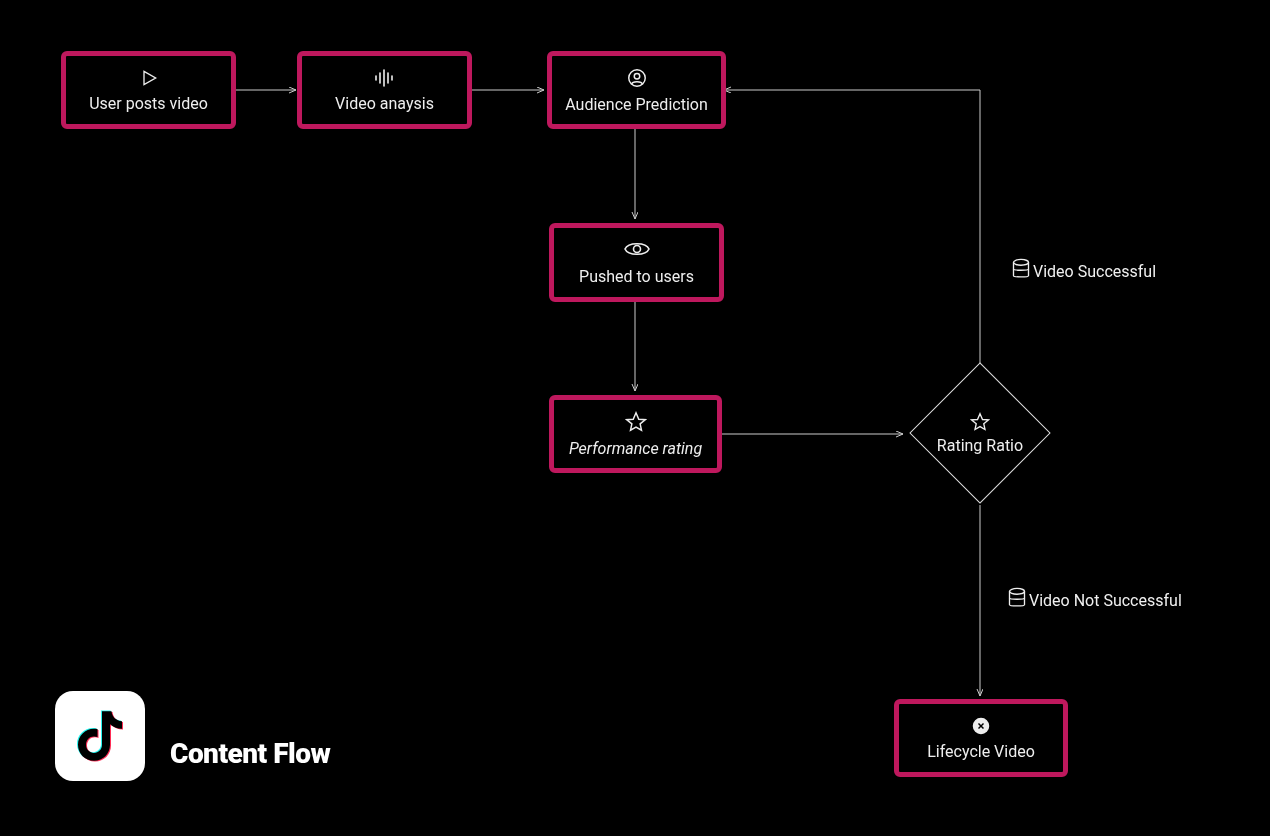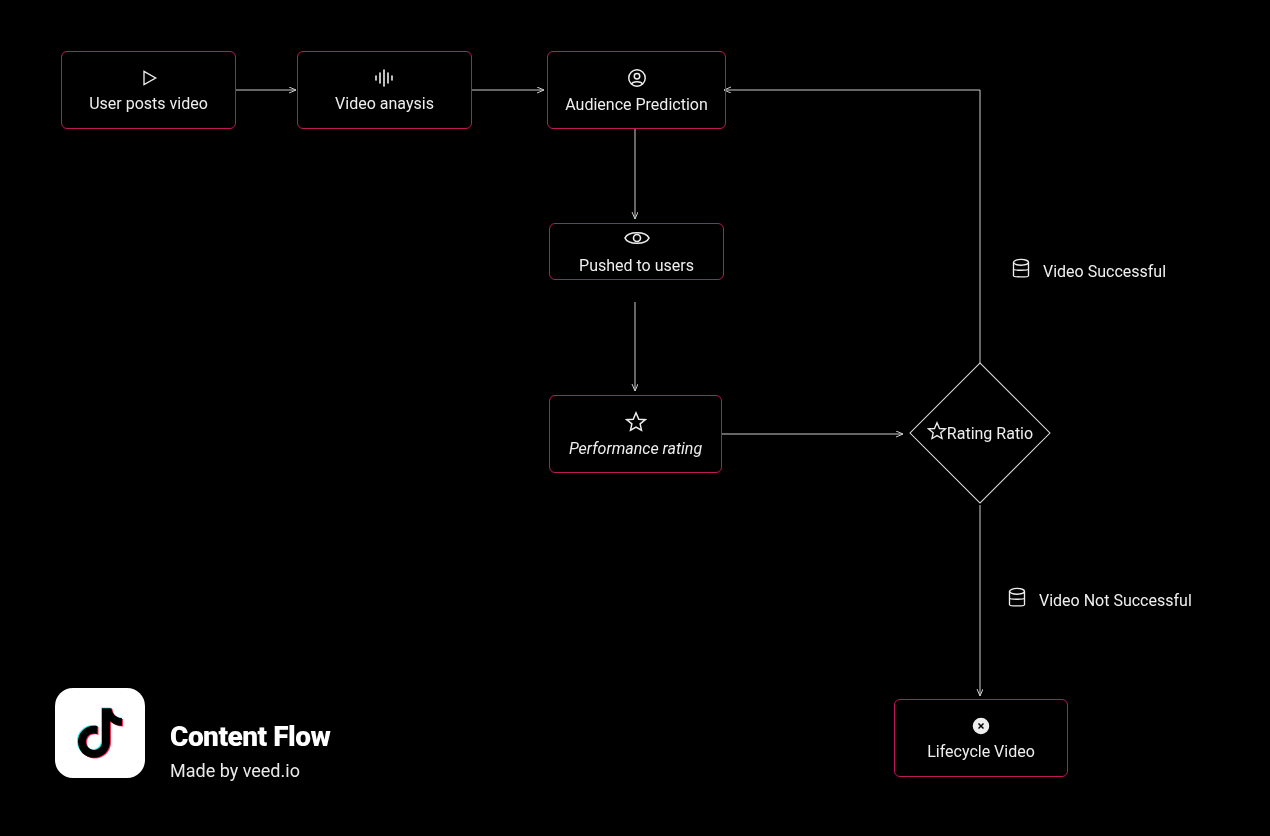--- a/index.html
+++ b/index.html
@@ -7,21 +7,21 @@
     width: 1270px;
     height: 836px;
     background: #000000;
     position: relative;
     font-family: -apple-system, BlinkMacSystemFont, "Segoe UI", Roboto, Helvetica, Arial, sans-serif;
     color: #ffffff;
     overflow: hidden;
   }
   .node {
     position: absolute;
-    border: 1px solid #be185d;
+    border: 5px solid #be185d;
     border-radius: 6px;
     display: flex;
     flex-direction: column;
     align-items: center;
     justify-content: center;
     gap: 6px;
     color: #eeeeee;
     font-size: 16px;
   }
   .node .icon { display: flex; align-items: center; justify-content: center; }
@@ -34,30 +34,30 @@
   .diamond-shape {
     width: 100px;
     height: 100px;
     border: 1px solid #dddddd;
     transform: rotate(45deg);
     position: absolute;
   }
   .diamond-content {
     position: relative;
     display: flex;
-    flex-direction: row;
+    flex-direction: column;
     align-items: center;
     font-size: 16px;
     color: #eeeeee;
   }
   .annotation {
     position: absolute;
     display: flex;
     align-items: center;
-    gap: 12px;
+    gap: 2px;
     color: #f0f0f0;
     font-size: 16px;
   }
   
   svg.connectors {
     position: absolute;
     top: 0; left: 0;
     width: 1270px;
     height: 836px;
     pointer-events: none;
@@ -144,21 +144,21 @@
   <span class="icon">
     <svg width="22" height="22" viewBox="0 0 24 24" fill="none" stroke="#eeeeee" stroke-width="1.6">
       <circle cx="12" cy="12" r="9"></circle>
       <circle cx="12" cy="10" r="3"></circle>
       <path d="M6,19 C7,15 17,15 18,19"></path>
     </svg>
   </span>
   <span>Audience Prediction</span>
 </div>
 
-<div class="node" style="left:549px; top:223px; width:175px; height:57px;gap:8px;">
+<div class="node" style="left:549px; top:223px; width:175px; height:79px;gap:8px;">
   <span class="icon">
     <svg width="26" height="20" viewBox="0 0 26 20" fill="none" stroke="#eeeeee" stroke-width="1.6">
       <path d="M1,10 C4,3 22,3 25,10 C22,17 4,17 1,10 Z"></path>
       <circle cx="13" cy="10" r="3.5"></circle>
     </svg>
   </span>
   <span>Pushed to users</span>
 </div>
 
 <div class="node" style="left:549px; top:395px; width:173px; height:78px;font-style:italic;">
@@ -224,15 +224,14 @@
       <path d="M36.5,3 C37,8.5 41,12.5 47,13 L47,20.5 C42,20.5 38,18.7 35,16 L35,36.5 C35,45.5 28,52.5 19,52.5 C10,52.5 3,45.5 3,36.5 C3,27.5 10,20.5 19,20.5 C20.2,20.5 21.3,20.6 22.5,20.9 L22.5,28.9 C21.4,28.5 20.2,28.3 19,28.3 C14.5,28.3 11,31.8 11,36.5 C11,41.2 14.5,44.7 19,44.7 C23.5,44.7 27,41.2 27,36.5 L27,3 Z" fill="#FE2C55"></path>
 
       <path d="M35.5,2.2 C36,7.7 40,11.7 46,12.2 L46,19.7 C41,19.7 37,17.9 34,15.2 L34,35.7 C34,44.7 27,51.7 18,51.7 C9,51.7 2,44.7 2,35.7 C2,26.7 9,19.7 18,19.7 C19.2,19.7 20.3,19.8 21.5,20.1 L21.5,28.1 C20.4,27.7 19.2,27.5 18,27.5 C13.5,27.5 10,31 10,35.7 C10,40.4 13.5,43.9 18,43.9 C22.5,43.9 26,40.4 26,35.7 L26,2.2 Z" fill="#000000"></path>
     </svg>
   </div>
   <div class="footer-text">
     <div class="title">
       <br>
       <span>Content Flow</span>
     </div>
-    <div class="subtitle">Made by veed.io</div>
   </div>
 </div>
 
 </body></html>

